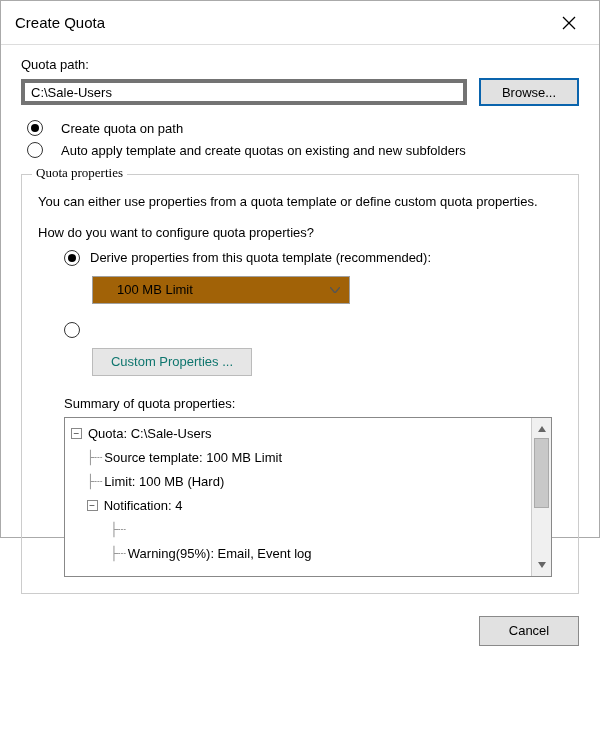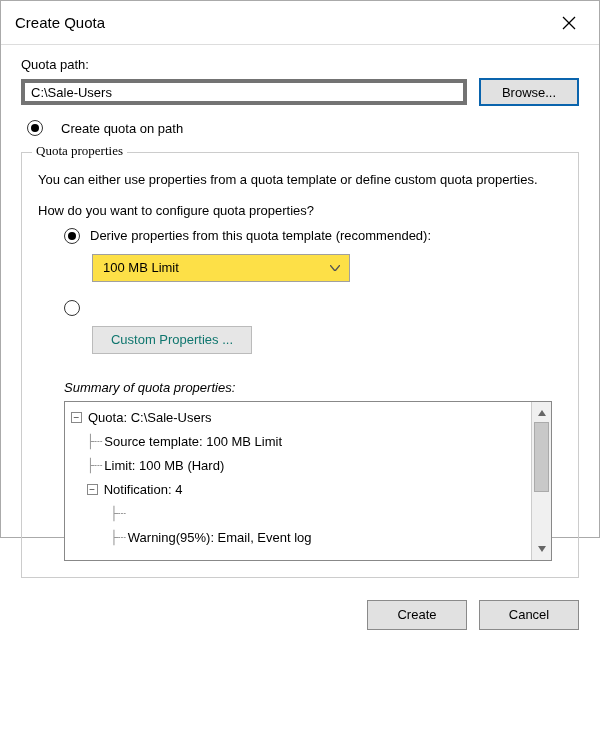--- a/index.html
+++ b/index.html
@@ -128,25 +128,25 @@
     align-items: center;
     gap: 10px;
     margin: 4px 0 10px 0;
   }
 
   .template-select {
     margin-left: 28px;
     width: 258px;
     height: 28px;
     border: 1px solid #a0a0a0;
-    background: #fde047;
+    background: #a16207;
     display: flex;
     align-items: center;
     justify-content: space-between;
-    padding: 0 4px 0 10px;
+    padding: 0 4px 0 24px;
   }
   .template-select .sel-label { font-size: 13px; }
   .template-select .chev {
     width: 20px;
     height: 100%;
     display: flex;
     align-items: center;
     justify-content: center;
     color: #555;
   }
@@ -157,21 +157,21 @@
     height: 28px;
     border: 1px solid #bbb;
     background: #e6e6e6;
     color: #0f766e;
     font-family: inherit;
     font-size: 13px;
     text-align: center;
     padding: 0 8px;
   }
 
-  .summary-label { margin: 26px 0 6px 26px; font-style: italic; }
+  .summary-label { margin: 20px 0 6px 26px; }
   .summary-box {
     margin-left: 26px;
     width: 488px;
     height: 160px;
     border: 1px solid #888;
     display: flex;
     position: relative;
     background: #fff;
   }
   .tree {
@@ -253,20 +253,24 @@
       <div class="path-input-wrap">
         <input class="path-input" type="text" value="C:\Sale-Users" style="">
       </div>
       <button class="browse-btn">Browse...</button>
     </div>
 
     <div class="radio-row">
       <span class="radio selected"></span>
       <span>Create quota on path</span>
     </div>
+    <div class="radio-row">
+      <span class="radio"></span>
+      <span>Auto apply template and create quotas on existing and new subfolders</span>
+    </div>
 
     <div class="groupbox">
       <div class="legend">Quota properties</div>
 
       <div class="gb-text">You can either use properties from a quota template or define custom quota properties.</div>
       <div class="prompt">How do you want to configure quota properties?</div>
 
       <div class="sub-radio-block">
         <div class="sub-radio-row">
           <span class="radio selected"></span>
@@ -329,17 +333,16 @@
                 <path d="M0 0 L4 6 L8 0 Z" fill="#666"></path>
               </svg>
           </div>
         </div>
       </div>
 
     </div>
   </div>
 
   <div class="footer">
-    <button>Create</button>
     <button>Cancel</button>
   </div>
 
 </div>
 
 </body></html>

